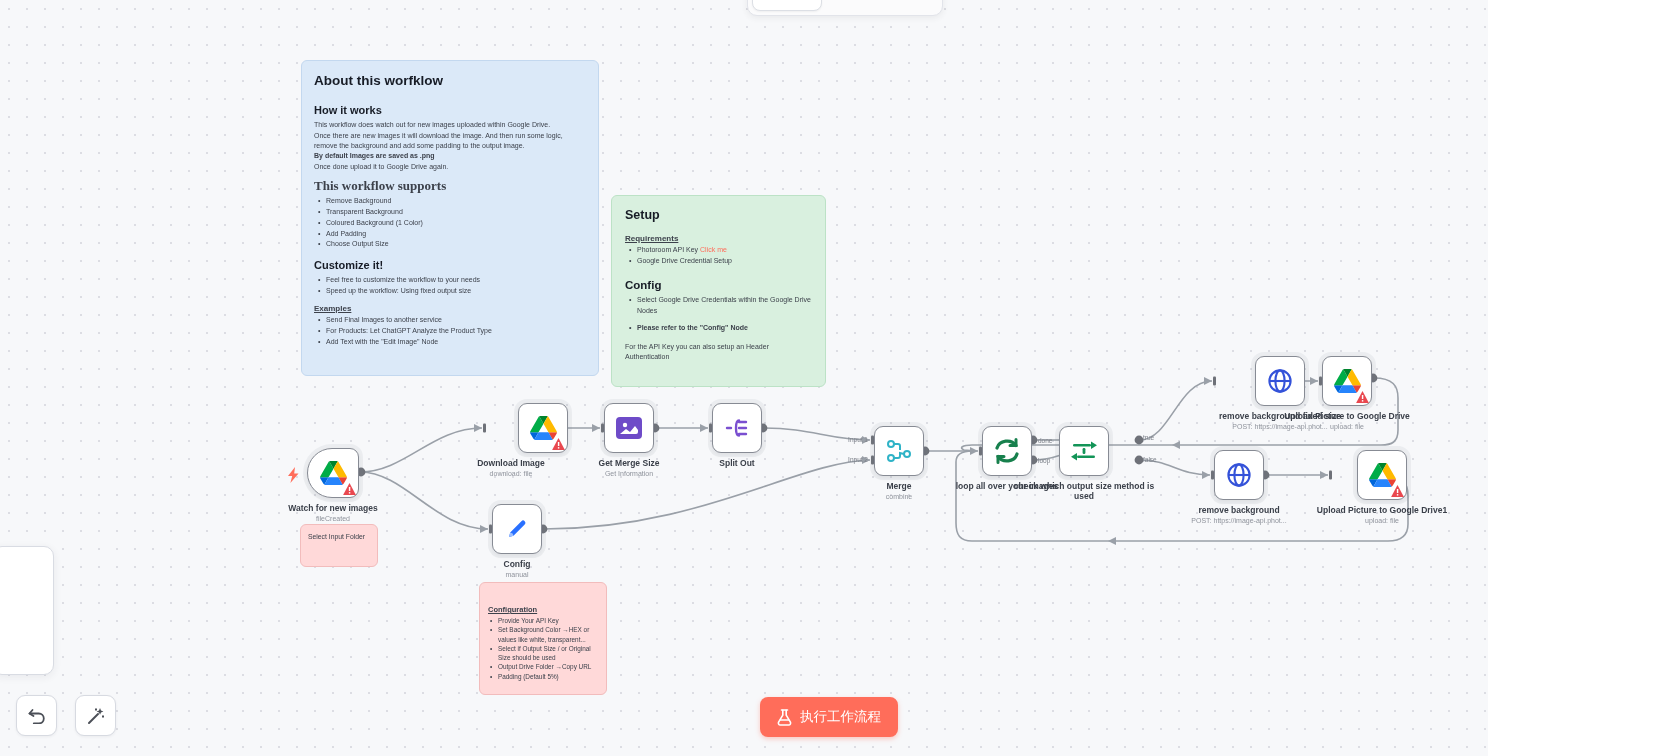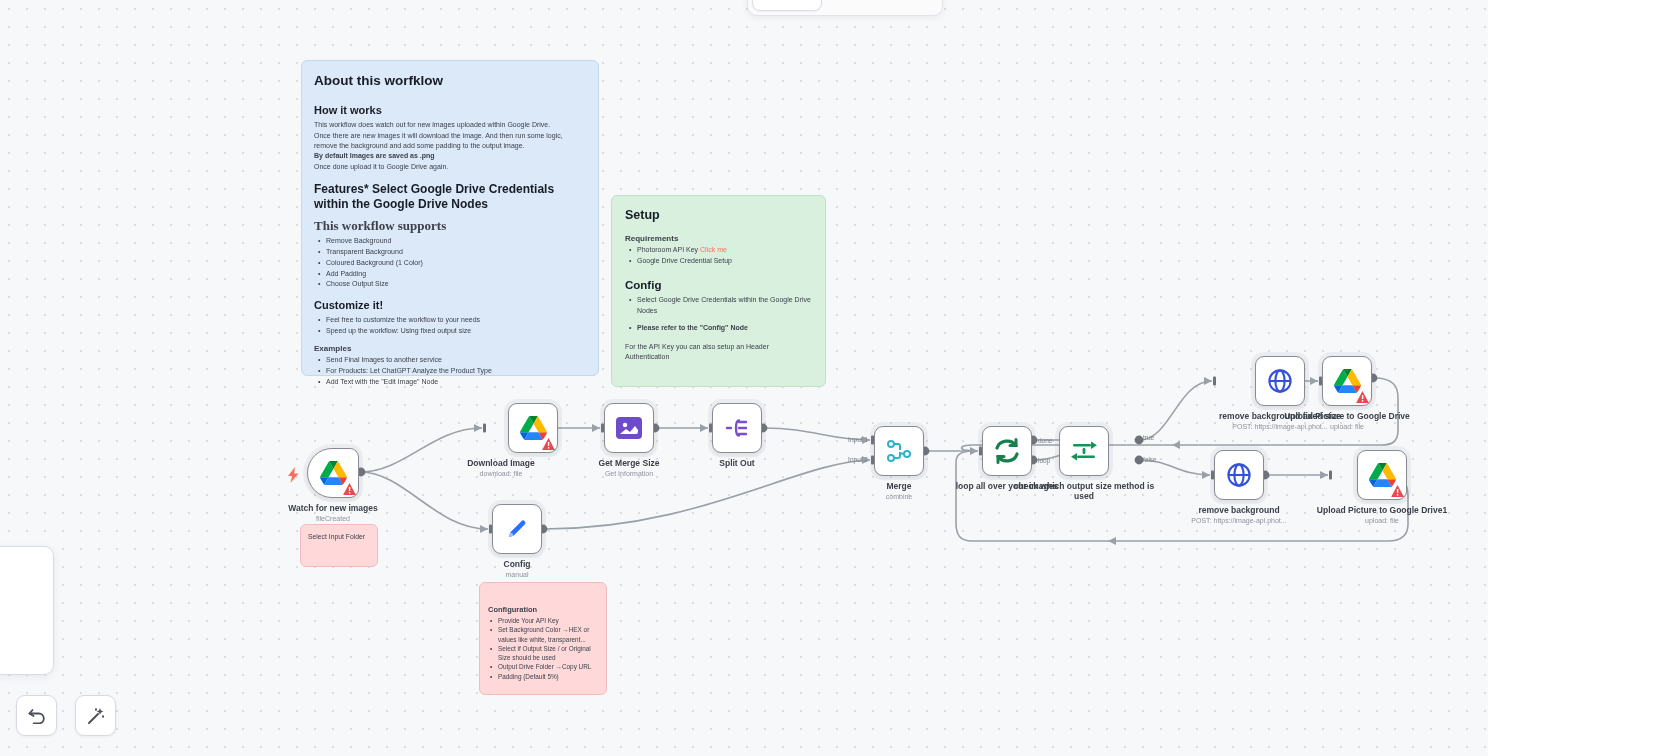--- a/index.html
+++ b/index.html
@@ -26,21 +26,21 @@
   .sticky h1 { font-size:13.5px; color:#171c26; margin:3px 0 10px; }
   .sticky h2 { font-size:12px; color:#171c26; margin:10px 0 4px; line-height:1.25;}
   .sticky h3 { font-size:11px; color:#171c26; margin:9px 0 4px; }
   .sticky p { font-size:7px; line-height:1.4; margin:1px 0; }
   .sticky p.b { font-weight:bold; }
   .sticky ul { list-style:none; margin:2px 0 4px 4px; }
   .sticky li { font-size:7px; line-height:1.55; padding-left:8px; position:relative;}
   .sticky li:before { content:"•"; position:absolute; left:0; top:0;}
   .sticky li.b { font-weight:bold; }
   .sticky .minihead { font-size:13px; font-weight:bold; margin:6px 0 2px;font-family:Liberation Serif, serif;}
-  .sticky .midhead { font-size:8px; font-weight:bold; margin:7px 0 2px;}
+  .sticky .midhead { font-size:8px; font-weight:bold; margin:7px 0 2px;text-decoration:underline;}
   .link { color:#ff6d5a; cursor:pointer; }
   .indent { margin-left:12px; }
   
   .node { position:absolute; z-index:2; }
   .nbox { width:50px; height:50px; background:#fff; border:1.8px solid #878b94;
     border-radius:9px; position:relative; display:flex; align-items:center; justify-content:center;
     box-shadow:0 0 0 4px rgba(140,144,155,.10), 0 2px 4px rgba(50,50,60,.08); cursor:pointer;}
   .nbox.trigger { border-radius:25px 9px 9px 25px; width:52px;}
   .nlabel { position:absolute; top:55px; left:-50px; width:150px; text-align:center; }
   .nbox.trigger + .nlabel { left:-49px;}
@@ -76,21 +76,20 @@
     <div class="tab">评估</div>
   </div>
 
   <div class="sticky blue" style="left:301px;top:60px;width:298px;height:316px;">
     <h1>About this worfklow</h1>
     <h3 style="margin-top:16px;">How it works</h3>
     <p>This workflow does watch out for new images uploaded within Google Drive.</p>
     <p>Once there are new images it will download the image. And then run some logic, remove the background and add some padding to the output image.</p>
     <p class="b">By default Images are saved as .png</p>
     <p>Once done upload it to Google Drive again.</p>
-    <h2>Features* Select Google Drive Credentials within the Google Drive Nodes</h2>
     <div class="minihead">This workflow supports</div>
     <ul>
       <li>Remove Background</li>
       <li>Transparent Background</li>
       <li>Coloured Background (1 Color)</li>
       <li>Add Padding</li>
       <li>Choose Output Size</li>
     </ul>
     <h3>Customize it!</h3>
     <ul>
@@ -235,21 +234,21 @@
           <rect x="7.2" y="5" width="1.8" height="5" fill="#fff"></rect>
           <rect x="7.2" y="11.4" width="1.8" height="1.8" fill="#fff"></rect>
         </svg>
     </div>
     <div class="nlabel">
       <div class="nname">Watch for new images</div>
       <div class="nsub">fileCreated</div>
     </div>
   </div>
 
-  <div class="node" style="left:476px;top:403px;padding-left:32px;">
+  <div class="node" style="left:486px;top:403px;padding-left:32px;">
     <div class="nbox">
       <svg width="27" height="24" viewBox="0 0 87.3 78">
         <path fill="#0066da" d="m6.6 66.85 3.85 6.65c.8 1.4 1.95 2.5 3.3 3.3l13.75-23.8h-27.5c0 1.55.4 3.1 1.2 4.5z"></path>
         <path fill="#00ac47" d="m43.65 25-13.75-23.8c-1.35.8-2.5 1.9-3.3 3.3l-25.4 44a9.06 9.06 0 0 0-1.2 4.5h27.5z"></path>
         <path fill="#ea4335" d="m73.55 76.8c1.35-.8 2.5-1.9 3.3-3.3l1.6-2.75 7.65-13.25c.8-1.4 1.2-2.95 1.2-4.5h-27.5l5.85 11.5z"></path>
         <path fill="#00832d" d="m43.65 25 13.75-23.8c-1.35-.8-2.9-1.2-4.5-1.2h-18.5c-1.6 0-3.15.45-4.5 1.2z"></path>
         <path fill="#2684fc" d="m59.8 53h-32.3l-13.75 23.8c1.35.8 2.9 1.2 4.5 1.2h50.8c1.6 0 3.15-.45 4.5-1.2z"></path>
         <path fill="#ffba00" d="m73.4 26.5-12.7-22c-.8-1.4-1.95-2.5-3.3-3.3l-13.75 23.8 16.15 28h27.45c0-1.55-.4-3.1-1.2-4.5z"></path>
       </svg>
       <svg class="warn" width="13" height="12" viewBox="0 0 16 15">
@@ -436,14 +435,22 @@
   </button>
   <button class="sq-btn" style="left:75px;top:695px;">
     <svg width="18" height="18" viewBox="0 0 18 18">
       <path d="M2 16 L11 7" stroke="#4b4f57" stroke-width="2" stroke-linecap="round"></path>
       <path d="M13 1 l1 2.4 2.4 1 -2.4 1 -1 2.4 -1-2.4 -2.4-1 2.4-1 z" fill="#4b4f57"></path>
       <rect x="15" y="8.5" width="2" height="2" fill="#4b4f57"></rect>
       <rect x="8" y="1.5" width="2" height="2" fill="#4b4f57"></rect>
     </svg>
   </button>
 
+  <button class="execute-btn">
+    <svg width="15" height="17" viewBox="0 0 15 17" fill="none" stroke="#fff" stroke-width="1.6" stroke-linecap="round" stroke-linejoin="round">
+      <path d="M4.5 1 h6"></path>
+      <path d="M5.8 1.2 v5 L1.6 13.2 a1.9 1.9 0 0 0 1.7 2.8 h8.4 a1.9 1.9 0 0 0 1.7-2.8 L9.2 6.2 v-5"></path>
+      <path d="M3.4 11 h8.2" stroke-width="1.4"></path>
+    </svg>
+    <span>执行工作流程</span>
+  </button>
 
 </div>
 
 </body></html>

